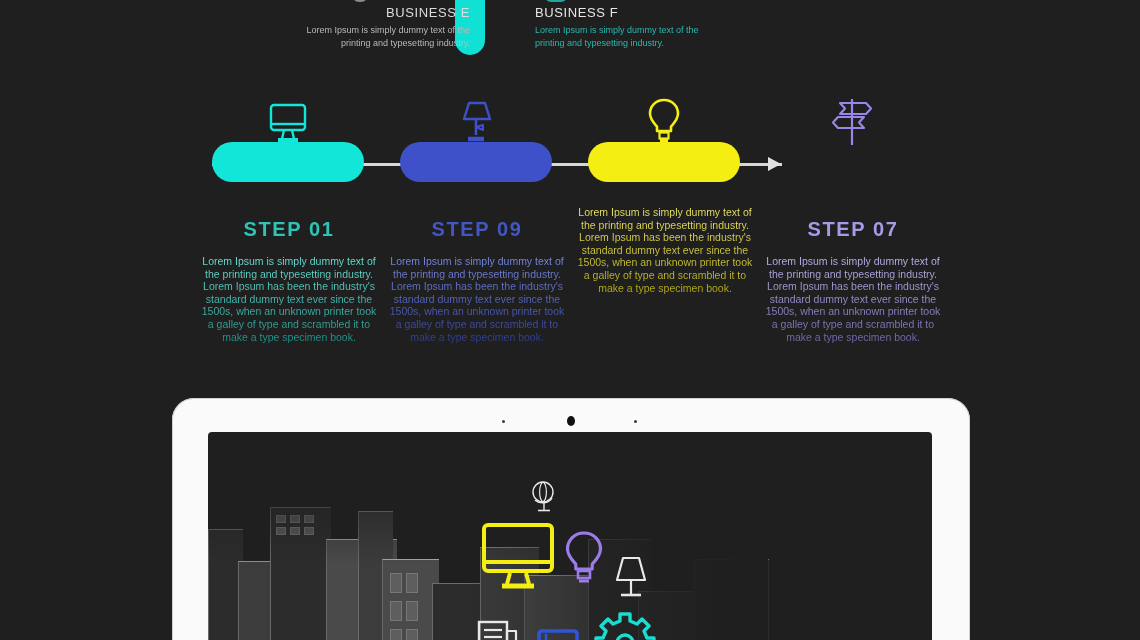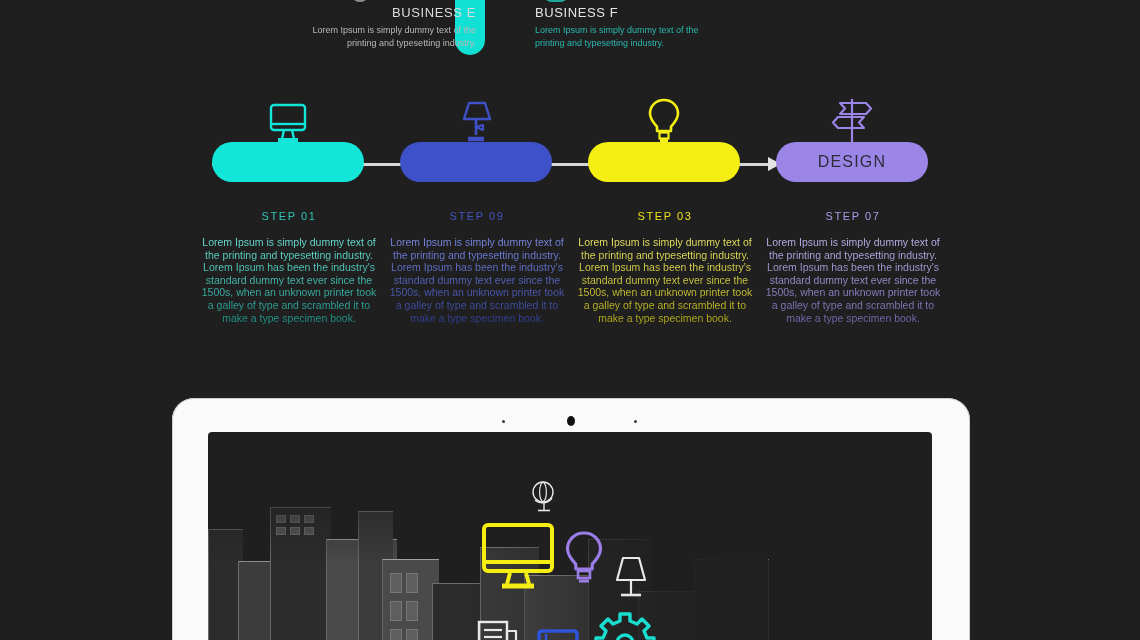--- a/index.html
+++ b/index.html
@@ -25,21 +25,21 @@
     font-size: 13px;
     letter-spacing: 0.6px;
     margin: 0 0 4px 0;
     font-weight: 400;
   }
   .biz-body {
     font-size: 9px;
     line-height: 12.5px;
     margin: 0;
   }
-  #biz-e { left: 296px; top: 5px; text-align: right; }
+  #biz-e { left: 290px; top: 5px; text-align: right; }
   #biz-e .biz-title { color: #dcdcdc; }
   #biz-e .biz-body  { color: #b9b9b9; }
   #biz-f { left: 535px; top: 5px; text-align: left; }
   #biz-f .biz-title { color: #2fd6c8; }
   #biz-f .biz-body  { color: #29b8ae; }
 
   .top-stub {
     position: absolute;
     background: #11e0d4;
   }
@@ -103,24 +103,24 @@
   }
 
   
   .step-col {
     position: absolute;
     top: 206px;
     width: 178px;
     text-align: center;
   }
   .step-title {
-    font-size: 11px;
+    font-size: 20px;
     letter-spacing: 1.6px;
-    margin: 4px 0 14px 0;
-    font-weight: 400;
+    margin: 12px 0 14px 0;
+    font-weight: 700;
   }
   .step-body {
     font-size: 10.5px;
     line-height: 12.6px;
     margin: 0;
   }
 
   
   #tablet {
     position: absolute;
@@ -234,42 +234,38 @@
       <span class="pill-label nosel"></span>
     </div>
     <div class="icon-slot" id="slot-2" style="left: 588px;">
       <svg width="46" height="50" viewBox="0 0 46 50" fill="none">
         <path d="M23 3 C14.5 3 9 9.4 9 16.6 C9 22.4 13.2 26.4 16 29.6 V34 H30 V29.6 C32.8 26.4 37 22.4 37 16.6 C37 9.4 31.5 3 23 3 Z" stroke="#f4ee12" stroke-width="2.6" stroke-linejoin="round"></path>
         <rect x="18.5" y="35.5" width="9" height="6" stroke="#f4ee12" stroke-width="2.2"></rect>
         <line x1="19" y1="43.5" x2="27" y2="43.5" stroke="#f4ee12" stroke-width="3"></line>
       </svg>
     </div>
 
-    <div class="pill" id="pill-3" style="background: rgb(155, 134, 232); left: 776px;">
-      <span class="pill-label nosel">DESIGN</span>
-    </div>
     <div class="icon-slot" id="slot-3" style="left: 776px;">
       <svg width="52" height="50" viewBox="0 0 52 50" fill="none">
         <path d="M14 6 H40 L45 11.5 L40 17 H14 L19 11.5 Z" stroke="#9b86e8" stroke-width="2.2" stroke-linejoin="round"></path>
         <path d="M38 20 H12 L7 25.5 L12 31 H38 L33 25.5 Z" stroke="#9b86e8" stroke-width="2.2" stroke-linejoin="round"></path>
         <line x1="26" y1="2" x2="26" y2="48" stroke="#9b86e8" stroke-width="2.2"></line>
       </svg>
     </div>
   </div>
 
   <div class="step-col" id="step-0" style="left: 200px;">
     <p class="step-title nosel" style="color: rgb(46, 196, 182);">STEP 01</p>
     <p class="step-body nosel" style="background: linear-gradient(rgb(111, 232, 220), rgb(27, 143, 134)) text; color: transparent;">Lorem Ipsum is simply dummy text of the printing and typesetting industry. Lorem Ipsum has been the industry's standard dummy text ever since the 1500s, when an unknown printer took a galley of type and scrambled it to make a type specimen book.</p>
   </div>
   <div class="step-col" id="step-1" style="left: 388px;">
     <p class="step-title nosel" style="color: rgb(66, 87, 196);">STEP 09</p>
     <p class="step-body nosel" style="background: linear-gradient(rgb(124, 141, 232), rgb(44, 58, 140)) text; color: transparent;">Lorem Ipsum is simply dummy text of the printing and typesetting industry. Lorem Ipsum has been the industry's standard dummy text ever since the 1500s, when an unknown printer took a galley of type and scrambled it to make a type specimen book.</p>
   </div>
   <div class="step-col" id="step-2" style="left: 576px;">
-    <p class="step-title nosel" style="color: rgb(236, 226, 26);">STEP 03</p>
     <p class="step-body nosel" style="background: linear-gradient(rgb(242, 235, 106), rgb(179, 170, 18)) text; color: transparent;">Lorem Ipsum is simply dummy text of the printing and typesetting industry. Lorem Ipsum has been the industry's standard dummy text ever since the 1500s, when an unknown printer took a galley of type and scrambled it to make a type specimen book.</p>
   </div>
   <div class="step-col" id="step-3" style="left: 764px;">
     <p class="step-title nosel" style="color: rgb(169, 154, 232);">STEP 07</p>
     <p class="step-body nosel" style="background: linear-gradient(rgb(195, 184, 240), rgb(111, 99, 168)) text; color: transparent;">Lorem Ipsum is simply dummy text of the printing and typesetting industry. Lorem Ipsum has been the industry's standard dummy text ever since the 1500s, when an unknown printer took a galley of type and scrambled it to make a type specimen book.</p>
   </div>
 
   <div id="tablet" style="background: rgb(250, 250, 250);">
     <div class="sensor" id="sensor-left"></div>
     <div id="camera"></div>

